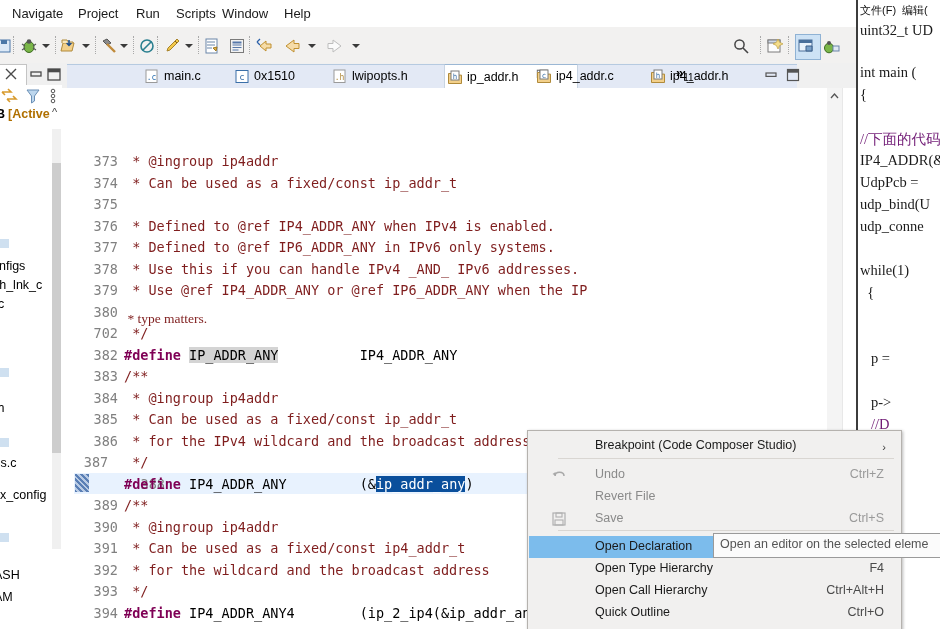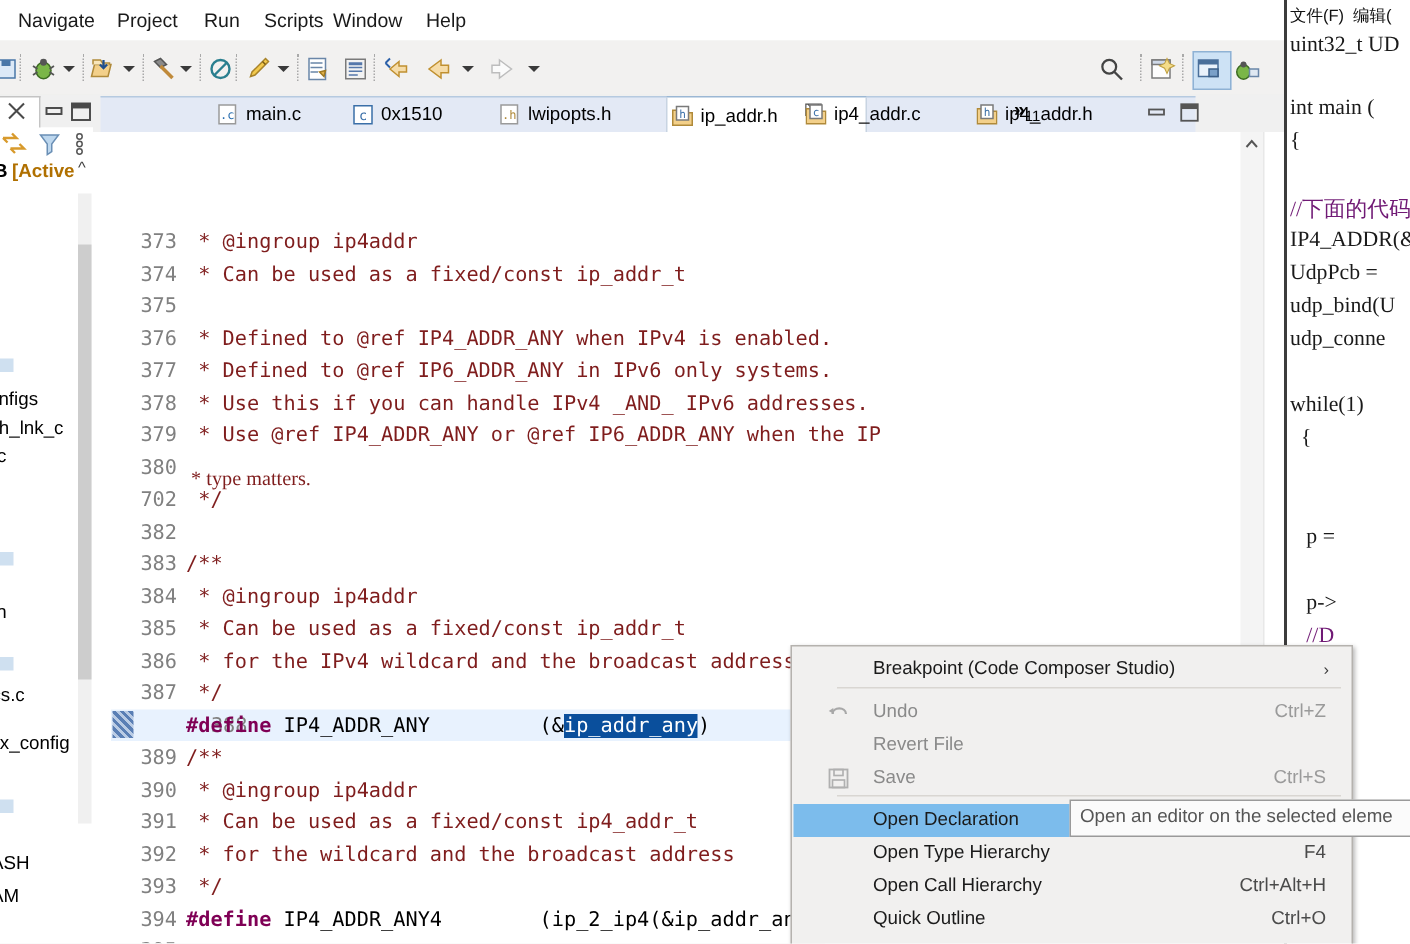--- a/index.html
+++ b/index.html
@@ -76,21 +76,21 @@
   #rw-menu{position:absolute;left:0;top:0;width:84px;height:20px;background:#ffffff;}
   #rw-menu span{position:absolute;top:3px;font-size:11px;color:#111;white-space:nowrap;}
   #rw-body{position:absolute;left:0;top:20px;width:84px;height:609px;background:#ffffff;overflow:hidden;}
   .rl{position:absolute;left:2px;white-space:pre;font-family:Liberation Serif, serif;font-size:14.5px;color:#1a1a1a;}
   .rl.c{color:#701a75;}
 
   
   #ctx{position:absolute;left:527px;top:430px;width:373px;height:199px;
        background:#f1f0ef;border:1px solid #b5b2ae;box-shadow:1px 1px 3px rgba(0,0,0,.28);}
   .ctx-item{position:absolute;left:1px;width:371px;height:22px;}
-  .ctx-lbl{position:absolute;left:53px;top:3px;font-size:12.5px;color:#1a1a1a;white-space:nowrap;text-align:right;}
+  .ctx-lbl{position:absolute;left:66px;top:3px;font-size:12.5px;color:#1a1a1a;white-space:nowrap;text-align:right;}
   .ctx-lbl.dim{color:#8a8a8a;}
   .ctx-acc{position:absolute;right:16px;top:3px;font-size:12.5px;color:#4a4a4a;white-space:nowrap;}
   .ctx-acc.dim{color:#9a9a9a;}
   .ctx-sub{position:absolute;right:14px;top:6px;font-size:11px;color:#3a3a3a;}
   .ctx-sep{position:absolute;left:30px;width:336px;height:1px;background:#d9d6d2;}
   .ctx-ico{position:absolute;left:22px;top:3px;width:17px;height:16px;}
   .ctx-item.hl{background:#7cbcec;left:1px;}
   #ctx-gutterline{position:absolute;left:1px;top:1px;width:21px;height:197px;background:#f1f0ef;}
   
   #tip{position:absolute;left:713px;top:533px;width:227px;height:23px;background:#fbfbfb;border:1px solid #9a9a9a;}
@@ -305,29 +305,30 @@
             <div class="cl" style="top: 151px;"><span class="cmt"> * Defined to @ref IP6_ADDR_ANY in IPv6 only systems.</span></div>
             <div class="ln" style="top: 172.5px;">378</div>
             <div class="cl" style="top: 172.5px;"><span class="cmt"> * Use this if you can handle IPv4 _AND_ IPv6 addresses.</span></div>
             <div class="ln" style="top: 194px;">379</div>
             <div class="cl" style="top: 194px;"><span class="cmt"> * Use @ref IP4_ADDR_ANY or @ref IP6_ADDR_ANY when the IP</span></div>
             <div class="ln" style="top: 215.5px;">380</div>
             <div class="cl" style="top: 223px; font-family: Liberation Serif, serif;"><span class="cmt"> * type matters.</span></div>
             <div class="ln" style="top: 237px;">702</div>
             <div class="cl" style="top: 237px;"><span class="cmt"> */</span></div>
             <div class="ln" style="top: 258.5px;">382</div>
+            <div class="cl" style="top: 258.5px;"><span class="kw">#define</span> <span class="occ">IP_ADDR_ANY</span>          IP4_ADDR_ANY</div>
             <div class="ln" style="top: 280px;">383</div>
             <div class="cl" style="top: 280px;"><span class="cmt">/**</span></div>
             <div class="ln" style="top: 301.5px;">384</div>
             <div class="cl" style="top: 301.5px;"><span class="cmt"> * @ingroup ip4addr</span></div>
             <div class="ln" style="top: 323px;">385</div>
             <div class="cl" style="top: 323px;"><span class="cmt"> * Can be used as a fixed/const ip_addr_t</span></div>
             <div class="ln" style="top: 344.5px;">386</div>
             <div class="cl" style="top: 344.5px;"><span class="cmt"> * for the IPv4 wildcard and the broadcast address</span></div>
-            <div class="ln" style="top: 366px;">387</div>
+            <div class="ln" style="top: 366px; text-align: center;">387</div>
             <div class="cl" style="top: 366px;"><span class="cmt"> */</span></div>
             <div class="ln" style="top: 387.5px; margin-left: 47px;">388</div>
             <div class="cl" style="top: 387.5px;"><span class="kw">#define</span> IP4_ADDR_ANY         (&amp;<span class="sel">ip_addr_any</span>)</div>
             <div class="ln" style="top: 409px;">389</div>
             <div class="cl" style="top: 409px;"><span class="cmt">/**</span></div>
             <div class="ln" style="top: 430.5px;">390</div>
             <div class="cl" style="top: 430.5px;"><span class="cmt"> * @ingroup ip4addr</span></div>
             <div class="ln" style="top: 452px;">391</div>
             <div class="cl" style="top: 452px;"><span class="cmt"> * Can be used as a fixed/const ip4_addr_t</span></div>
             <div class="ln" style="top: 473.5px;">392</div>

